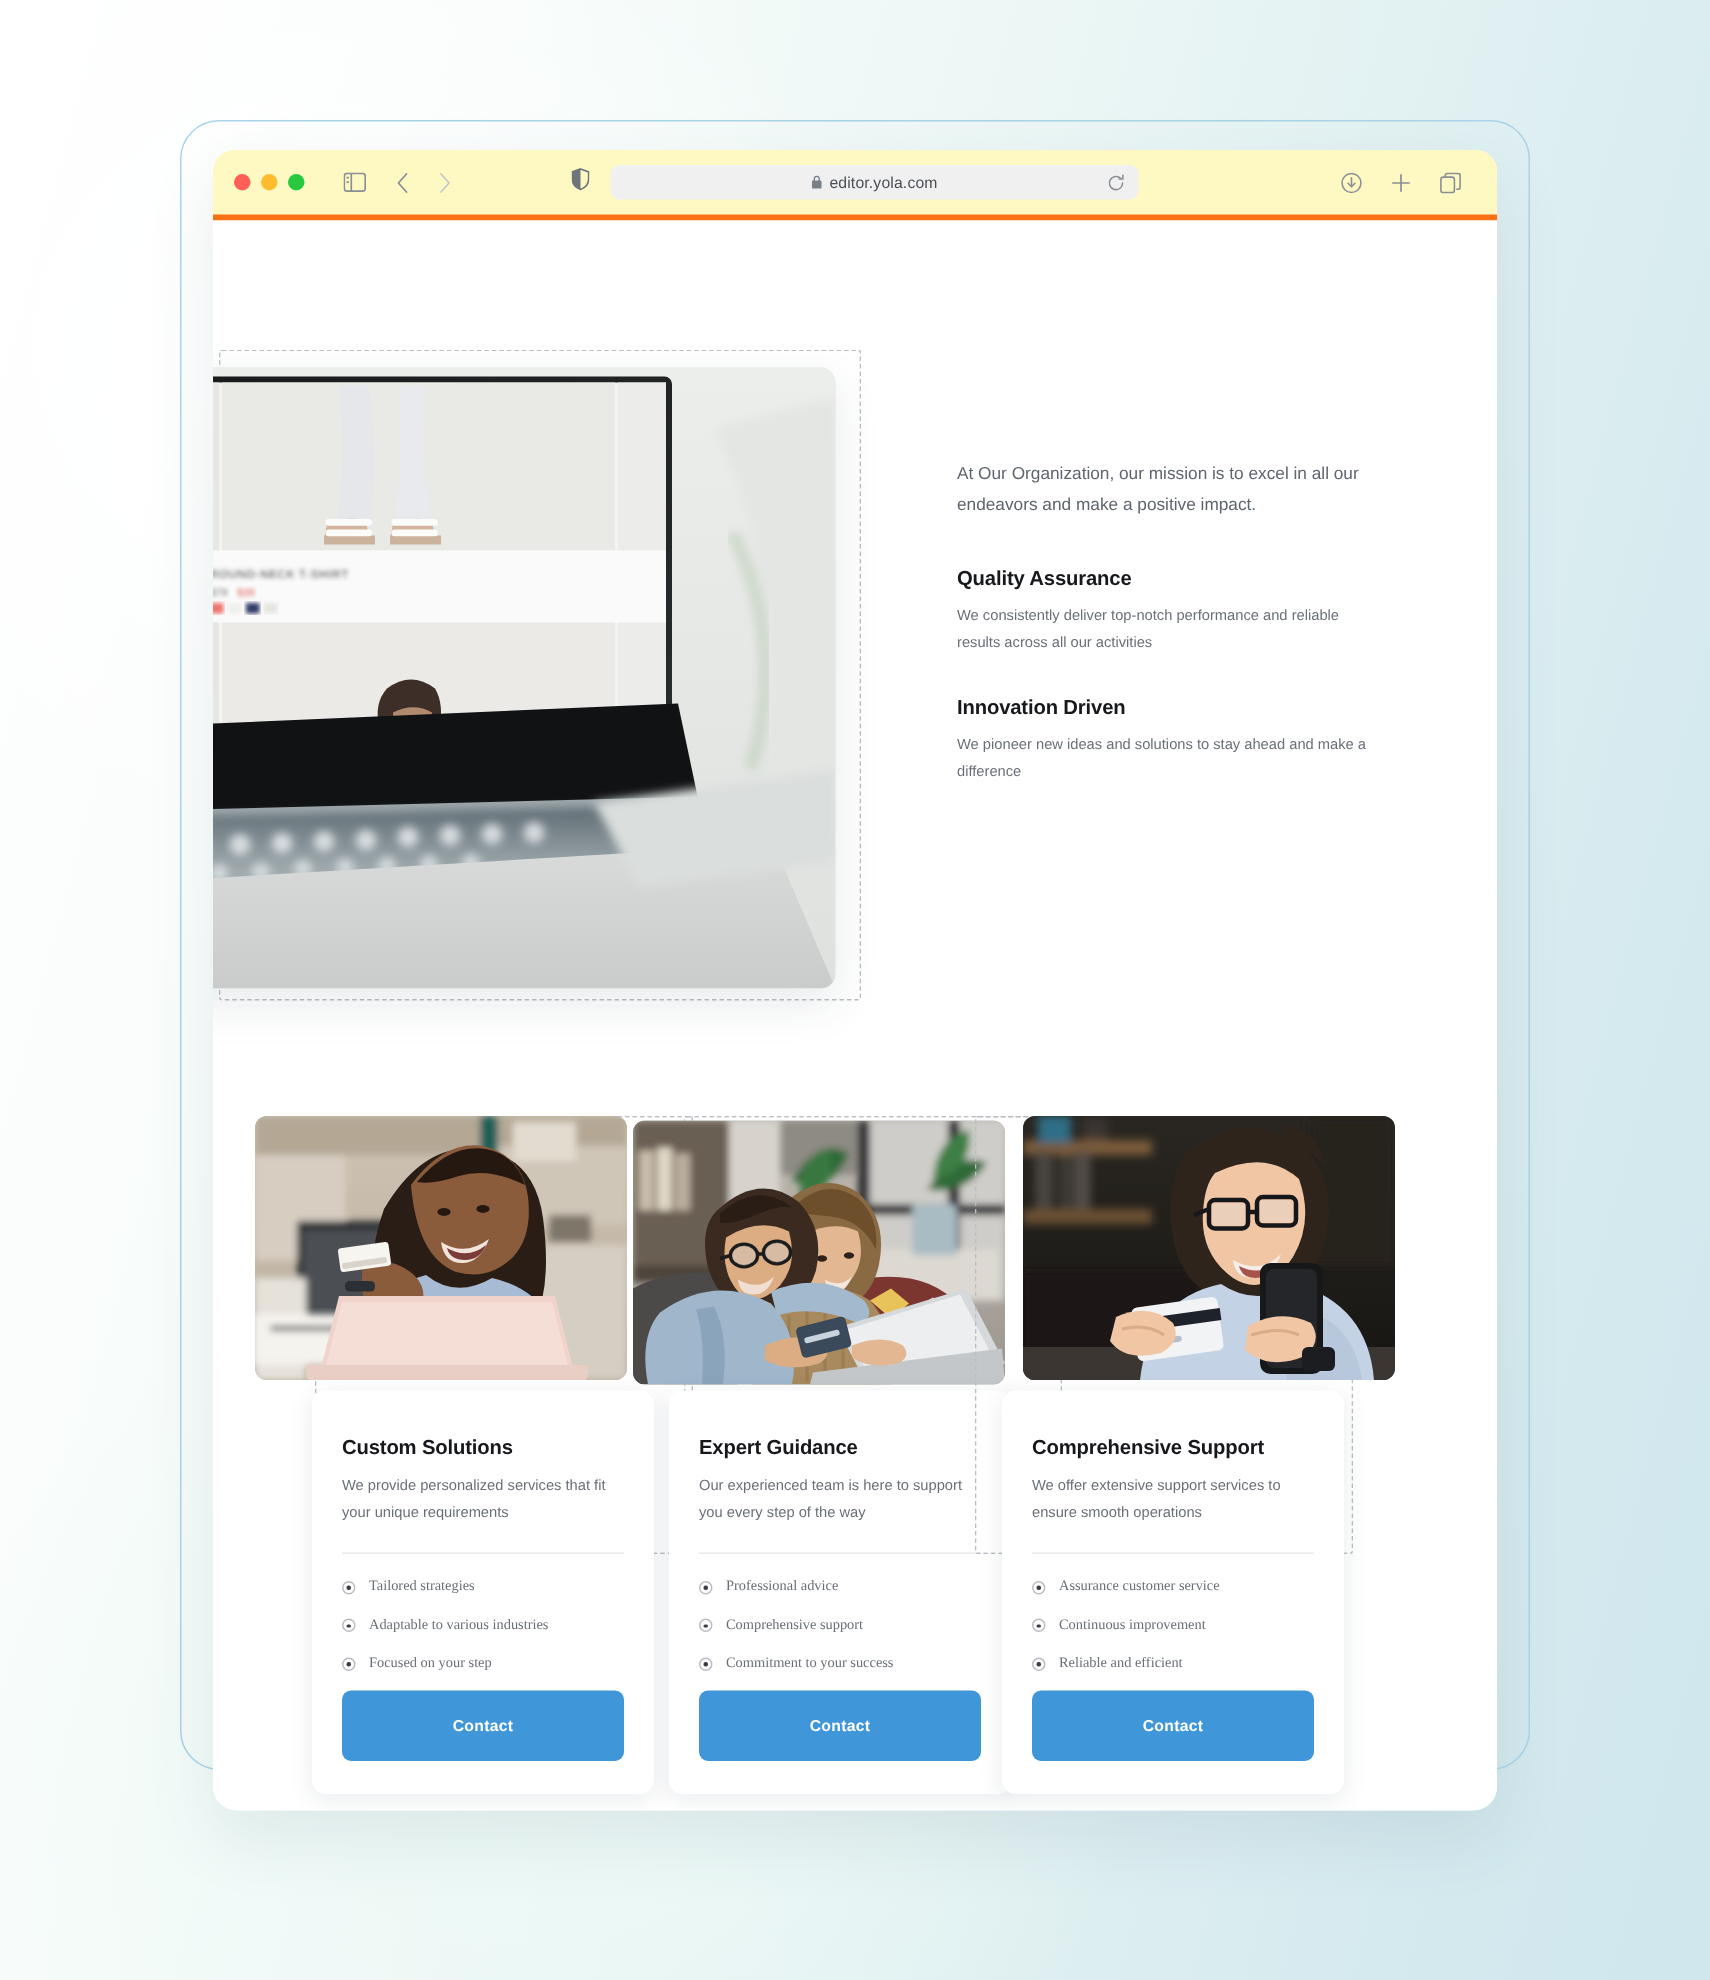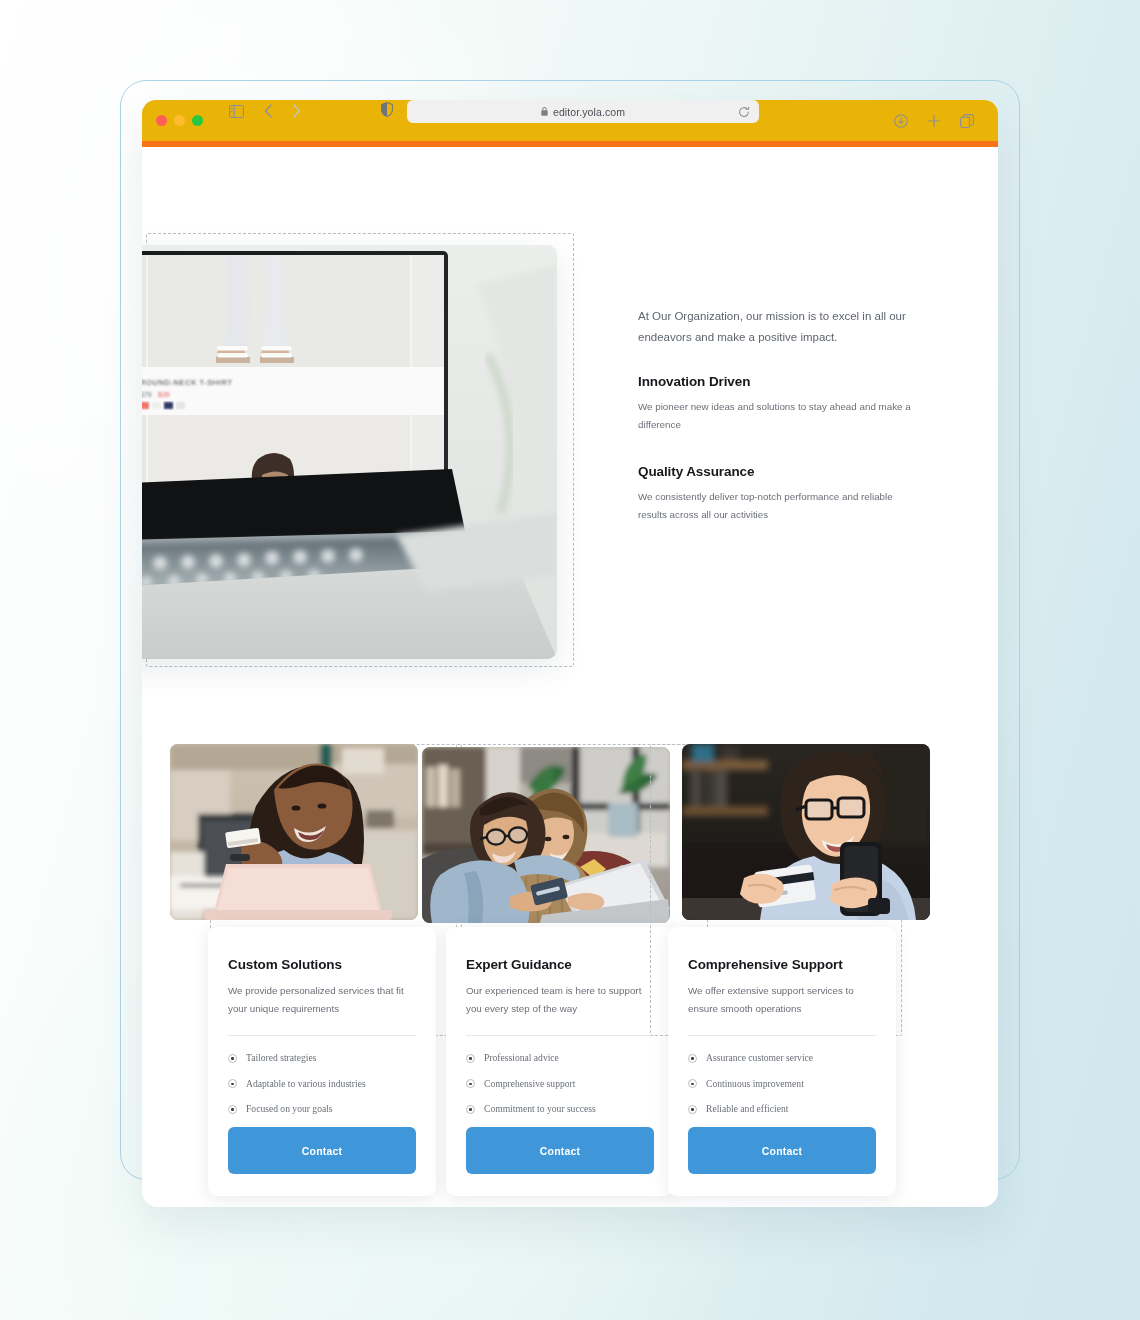--- a/index.html
+++ b/index.html
@@ -51,22 +51,23 @@
     width: 856px; height: 1107px;
     background: #ffffff;
     border-radius: 14px 14px 16px 16px;
     overflow: hidden;
     box-shadow: 0 18px 46px rgba(60,90,110,.10);
   }
 
   .toolbar {
     height: 47px;
     display: flex;
-    background: #eab308;
-    border-bottom: 6px solid #f97316;
+    align-items: center;
+    background: #fef9c3;
+    border-bottom: 4px solid #f97316;
     padding: 0 20px 0 14px;
     position: relative;
   }
 
   .traffic { display: flex; gap: 7px; align-items: center; margin-right: 22px; }
   .dot { width: 11px; height: 11px; border-radius: 50%; }
   .dot.red    { background: #ff5f57; }
   .dot.yellow { background: #febc2e; }
   .dot.green  { background: #28c840; }
 
@@ -466,28 +467,28 @@
         </g>
 
         <path d="M-16 344 L420 318 L461 414 L-16 414 Z" fill="url(#deskg)"></path>
         <path d="M300 290 L461 268 L461 330 L330 346 Z" fill="#dadedd" filter="url(#blr)"></path>
       </svg>
     </div>
 
     <div class="hero-copy">
       <p class="hero-sub">At Our Organization, our mission is to excel in all our endeavors and make a positive impact.</p>
 
+      <div class="feature">
+        <div class="feature-title">Quality Assurance</div>
+        <div class="feature-body">We consistently deliver top-notch performance and reliable results across all our activities</div>
+      </div>
+
       <div class="feature second">
         <div class="feature-title">Innovation Driven</div>
         <div class="feature-body">We pioneer new ideas and solutions to stay ahead and make a difference</div>
-      </div>
-
-      <div class="feature">
-        <div class="feature-title">Quality Assurance</div>
-        <div class="feature-body">We consistently deliver top-notch performance and reliable results across all our activities</div>
       </div>
     </div>
 
     <div class="cards">
 
       <div class="card-unit c1">
         <div class="card-dash"></div>
         <div class="card-photo">
           <svg viewBox="0 0 248 176" preserveAspectRatio="xMidYMid slice" aria-hidden="true">
             <defs>
@@ -546,21 +547,21 @@
             <li>
                 <span class="bullet"></span>
                 <span>Tailored strategies</span>
               </li>
             <li>
                 <span class="bullet"></span>
                 <span>Adaptable to various industries</span>
               </li>
             <li>
                 <span class="bullet"></span>
-                <span>Focused on your goals</span>
+                <span>Focused on your step</span>
               </li>
           </ul>
           <button class="contact-btn">Contact</button>
         </div>
       </div>
 
       <div class="card-unit c2">
         <div class="card-dash"></div>
         <div class="card-photo">
           <svg viewBox="0 0 248 176" preserveAspectRatio="xMidYMid slice" aria-hidden="true">

